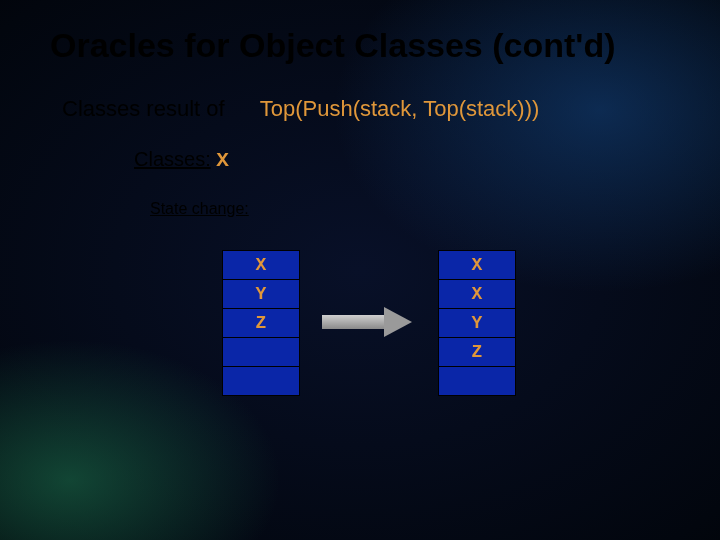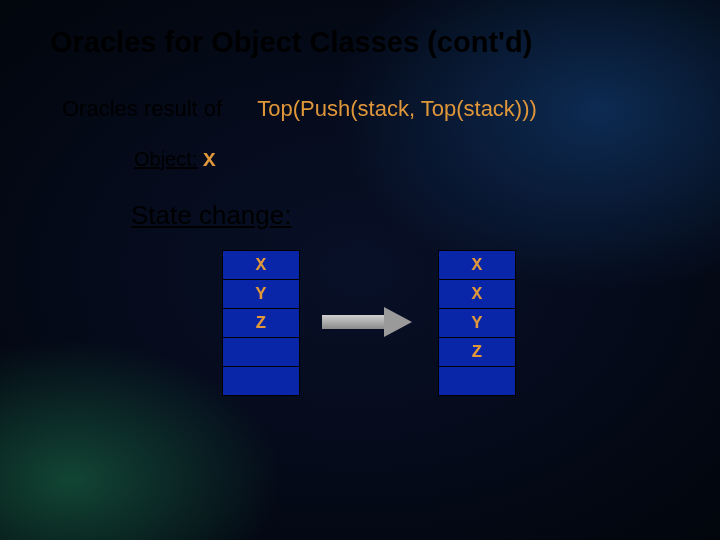--- a/index.html
+++ b/index.html
@@ -17,21 +17,21 @@
     background:
       radial-gradient(ellipse 300px 200px at 70px 480px, rgba(30,120,80,0.55), rgba(0,0,0,0) 70%),
       radial-gradient(ellipse 380px 260px at 600px 110px, rgba(20,70,130,0.55), rgba(0,0,0,0) 70%),
       radial-gradient(ellipse 700px 500px at 360px 270px, #081028 0%, #02060e 70%, #000 100%);
     color: #000;
   }
   .title {
     position: absolute;
     left: 50px;
     top: 26px;
-    font-size: 29px;
+    font-size: 34px;
     font-weight: bold;
     color: #000;
   }
   .subtitle {
     position: absolute;
     left: 62px;
     top: 96px;
     font-size: 22px;
     color: #000;
   }
@@ -40,23 +40,23 @@
     position: absolute;
     left: 134px;
     top: 148px;
     font-size: 20px;
     color: #000;
   }
   .output-line .lbl { text-decoration: underline; }
   .output-line .val { color: #e0973a; font-family: "Courier New", monospace; font-weight: bold; font-size: 21px; }
   .state-line {
     position: absolute;
-    left: 131px;
+    left: 150px;
     top: 200px;
-    font-size: 26px;
+    font-size: 16px;
     color: #000;
     text-decoration: underline;
   }
   .stack {
     position: absolute;
     width: 76px;
     border: 1px solid #000;
   }
   .stack.left  { left: 222px; top: 250px; }
   .stack.right { left: 438px; top: 250px; }
@@ -105,25 +105,25 @@
   }
 </style>
 </head>
 <body>
 
 <div class="slide">
 
   <div class="title">Oracles for Object Classes (cont'd)</div>
 
   <div class="subtitle">
-    <span>Oracles result of </span><span class="hl">Top(Push(stack, Top(stack)))</span>
+    <span>Classes result of </span><span class="hl">Top(Push(stack, Top(stack)))</span>
   </div>
 
   <div class="output-line">
-    <span class="lbl">Object:</span>
+    <span class="lbl">Classes:</span>
     <span class="val">X</span>
   </div>
 
   <div class="state-line">State change:</div>
 
   <div class="stack left">
     <div class="cell">X</div>
     <div class="cell">Y</div>
     <div class="cell">Z</div>
     <div class="cell"></div>

